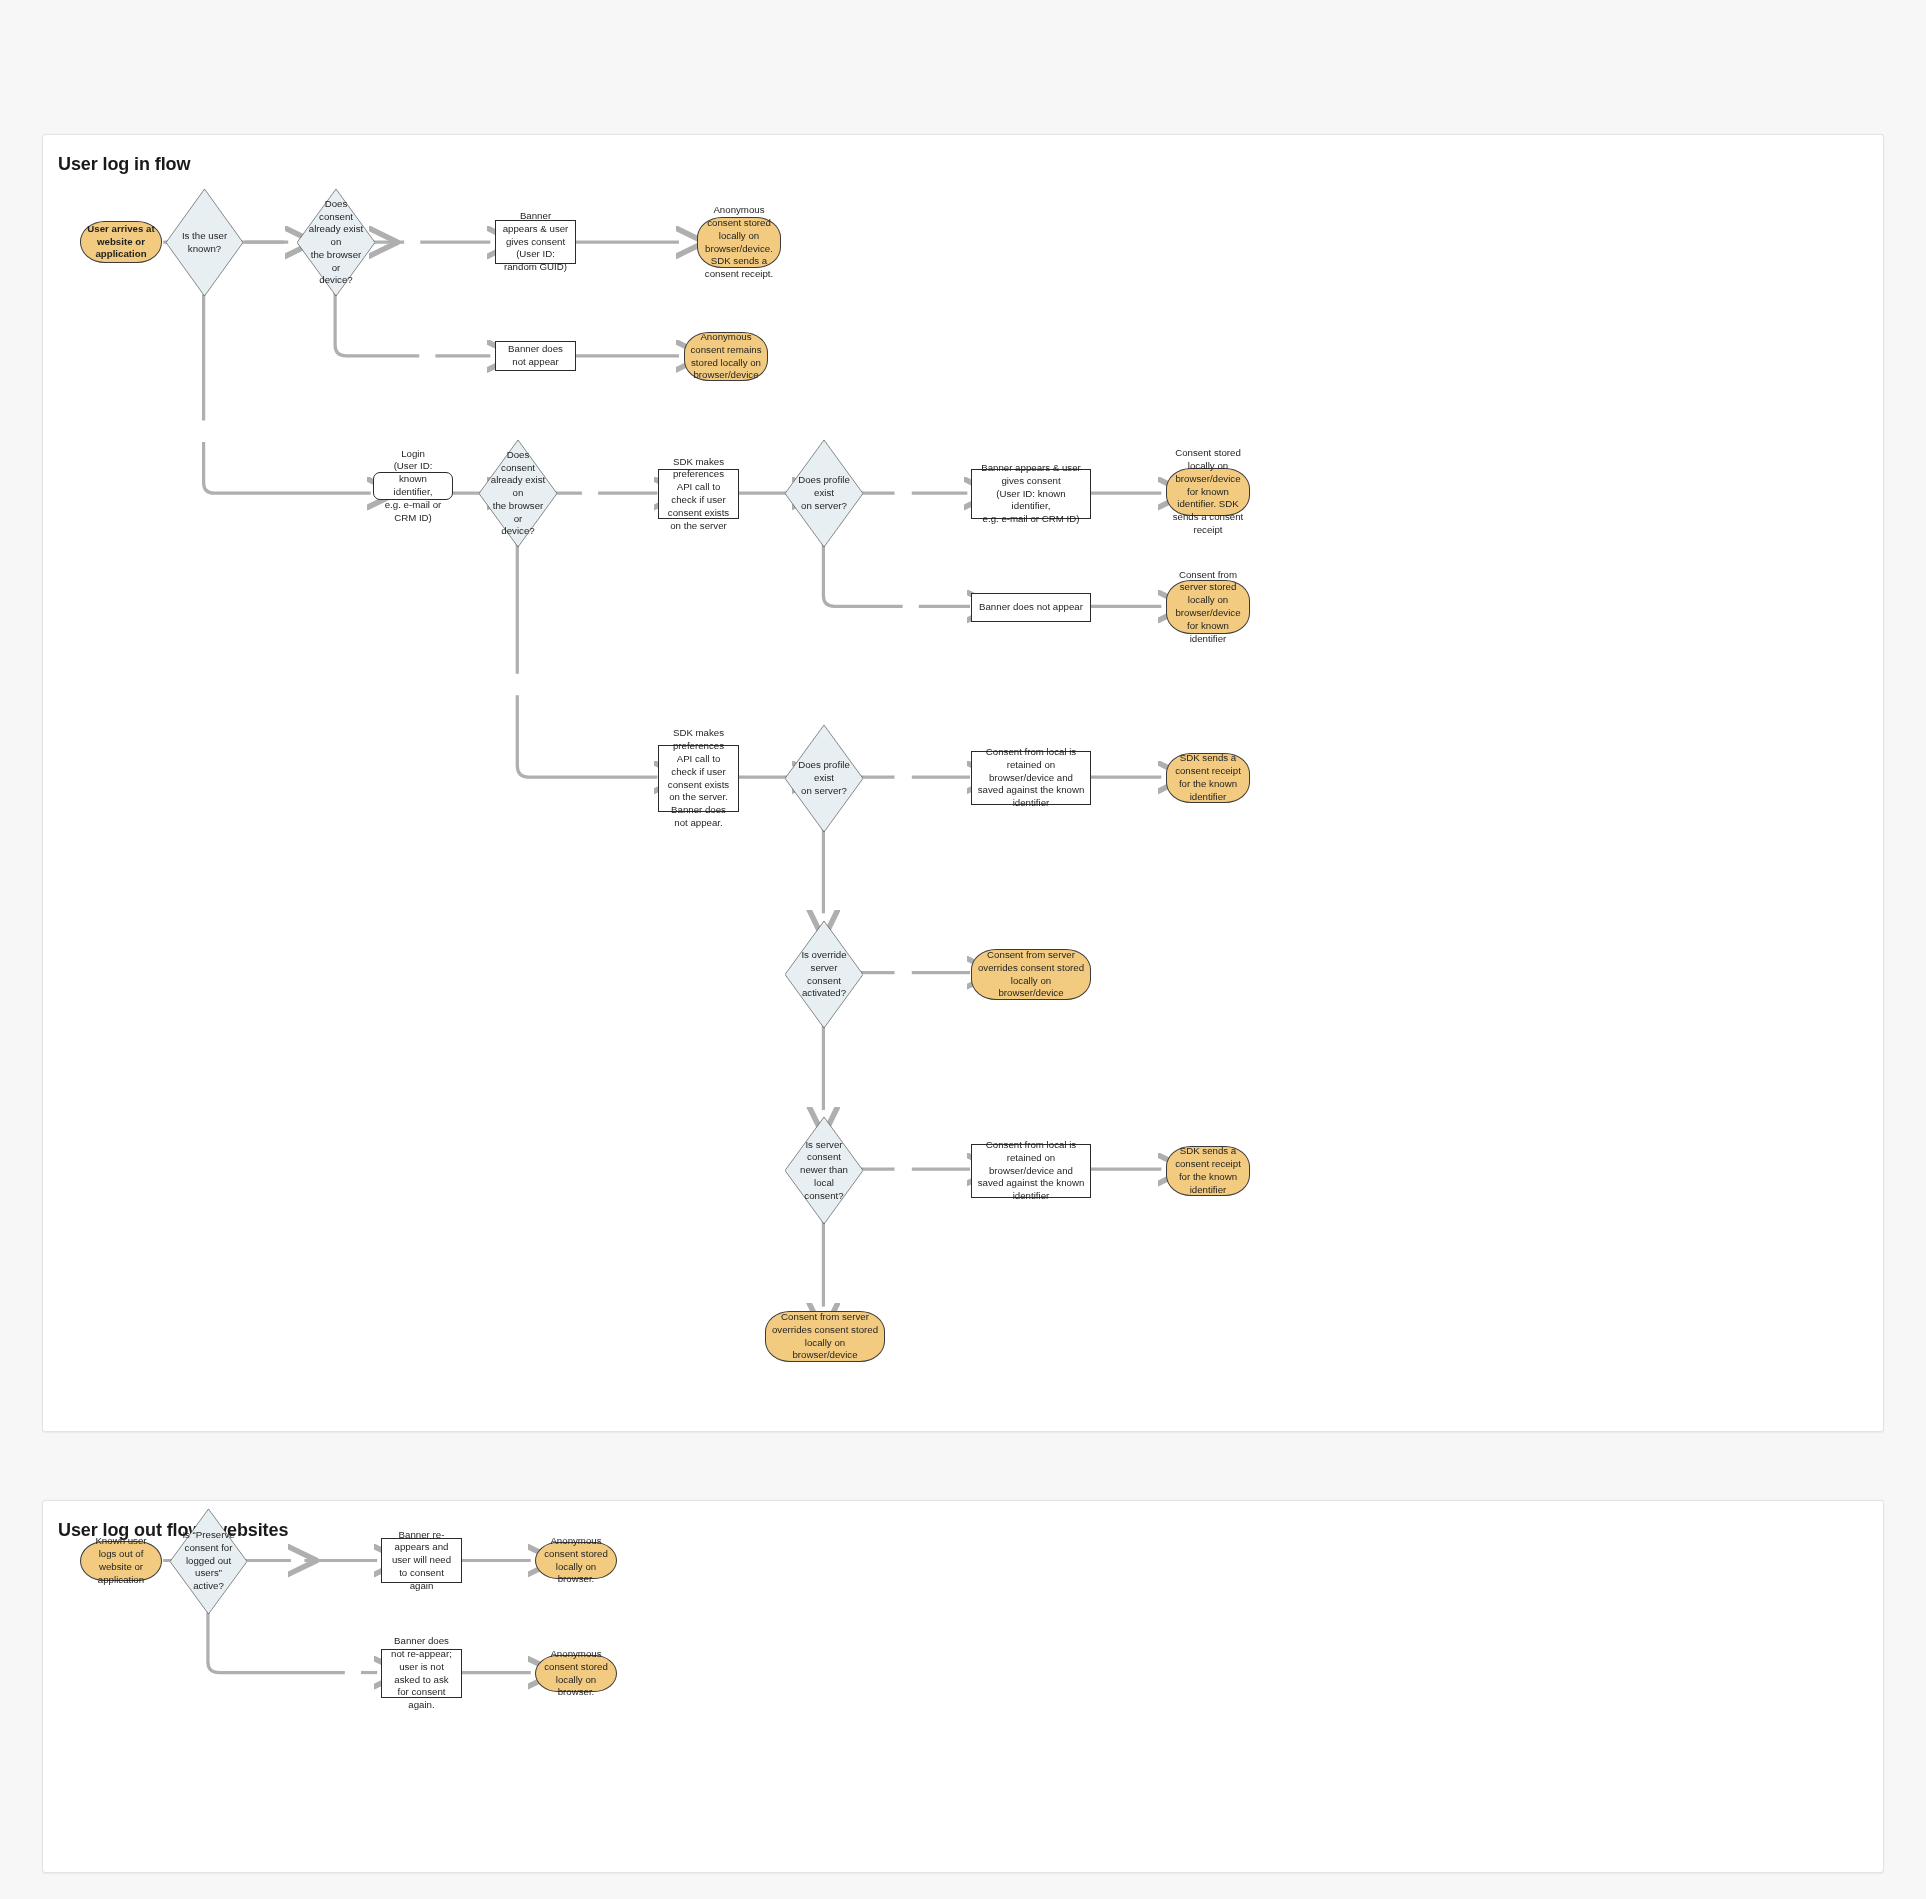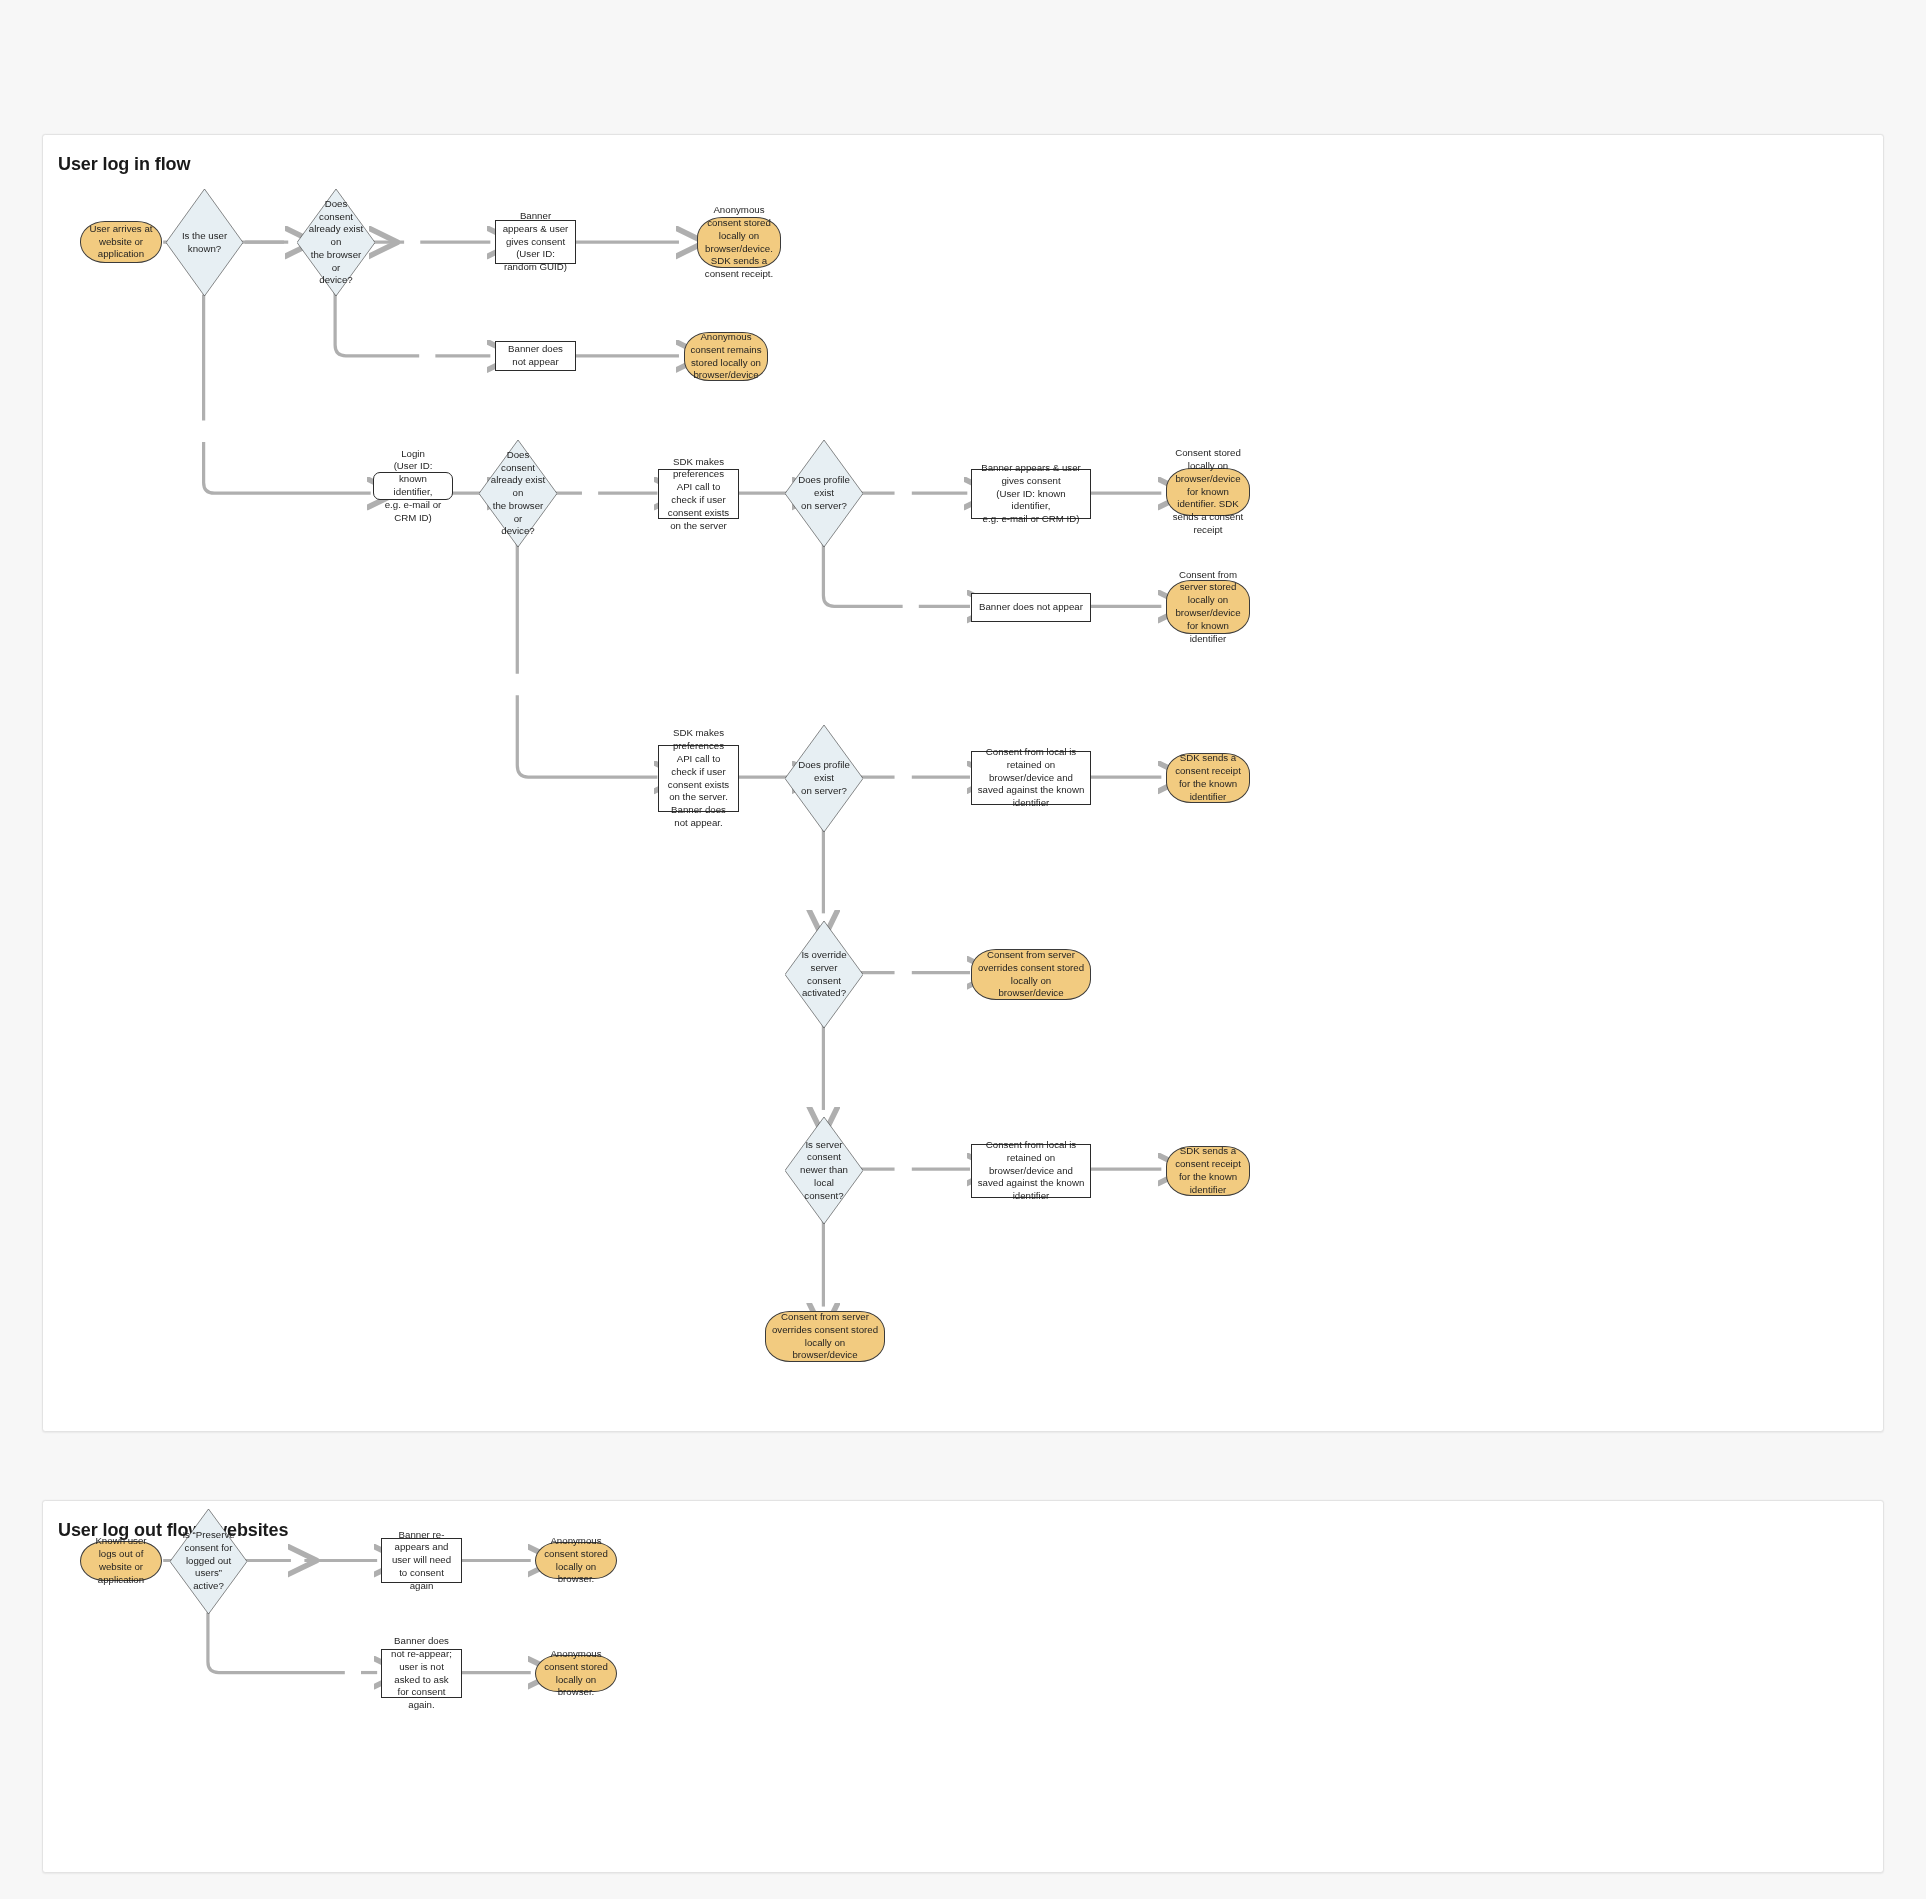--- a/index.html
+++ b/index.html
@@ -175,21 +175,21 @@
 
         <path d="M1500,1920 L1580,1920"></path>
         <path d="M1612,1920 L1720,1920" marker-end="url(#ah)"></path>
 
         <path d="M1940,1920 L2075,1920" marker-end="url(#ah)"></path>
 
         <path d="M1448,2011 L1448,2175" marker-end="url(#ah)"></path>
       </g>
     </svg>
 
-    <div class="node terminator" style="left:37px; top:86px; width:82px; height:42px;">
+    <div class="node terminator" style="left:37px; top:86px; width:82px; height:42px;font-weight:bold;">
       <span>User arrives at website or application</span>
     </div>
 
     <div class="node process" style="left:452px; top:85px; width:81px; height:44px;">
       <span>Banner appears &amp; user
 gives consent
 (User ID: random GUID)</span>
     </div>
 
     <div class="node terminator" style="left:641px; top:82px; width:84px; height:51px;margin-left:13px;">

